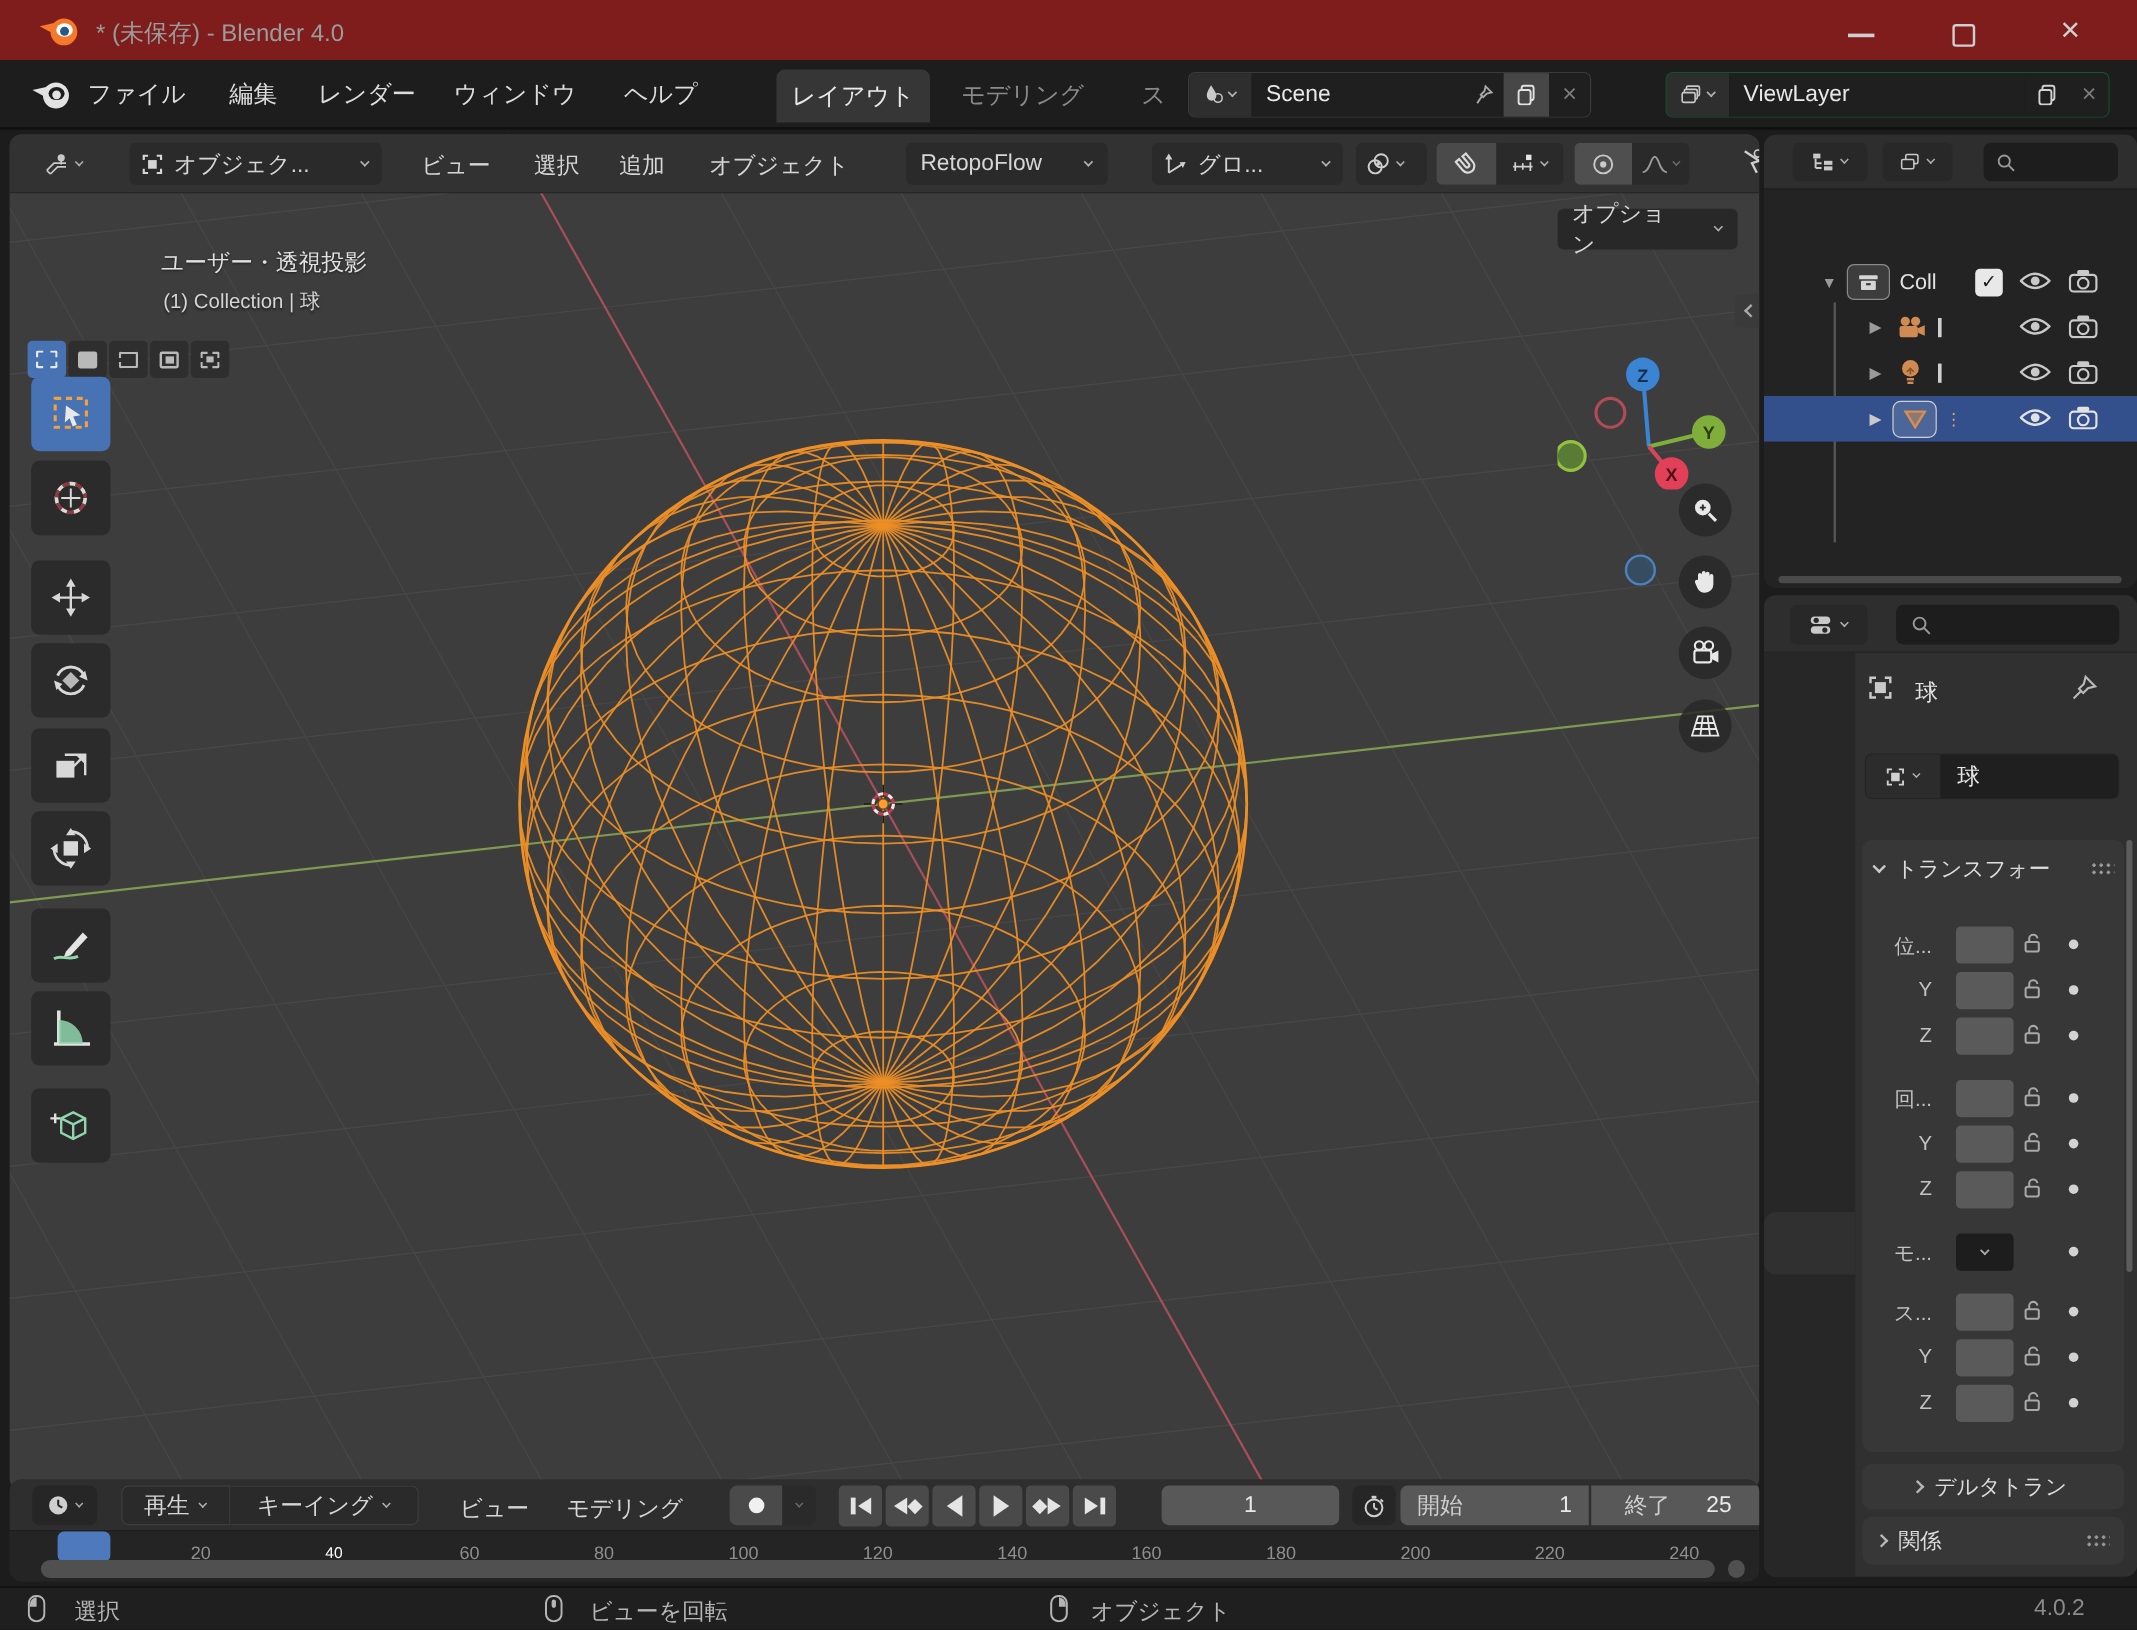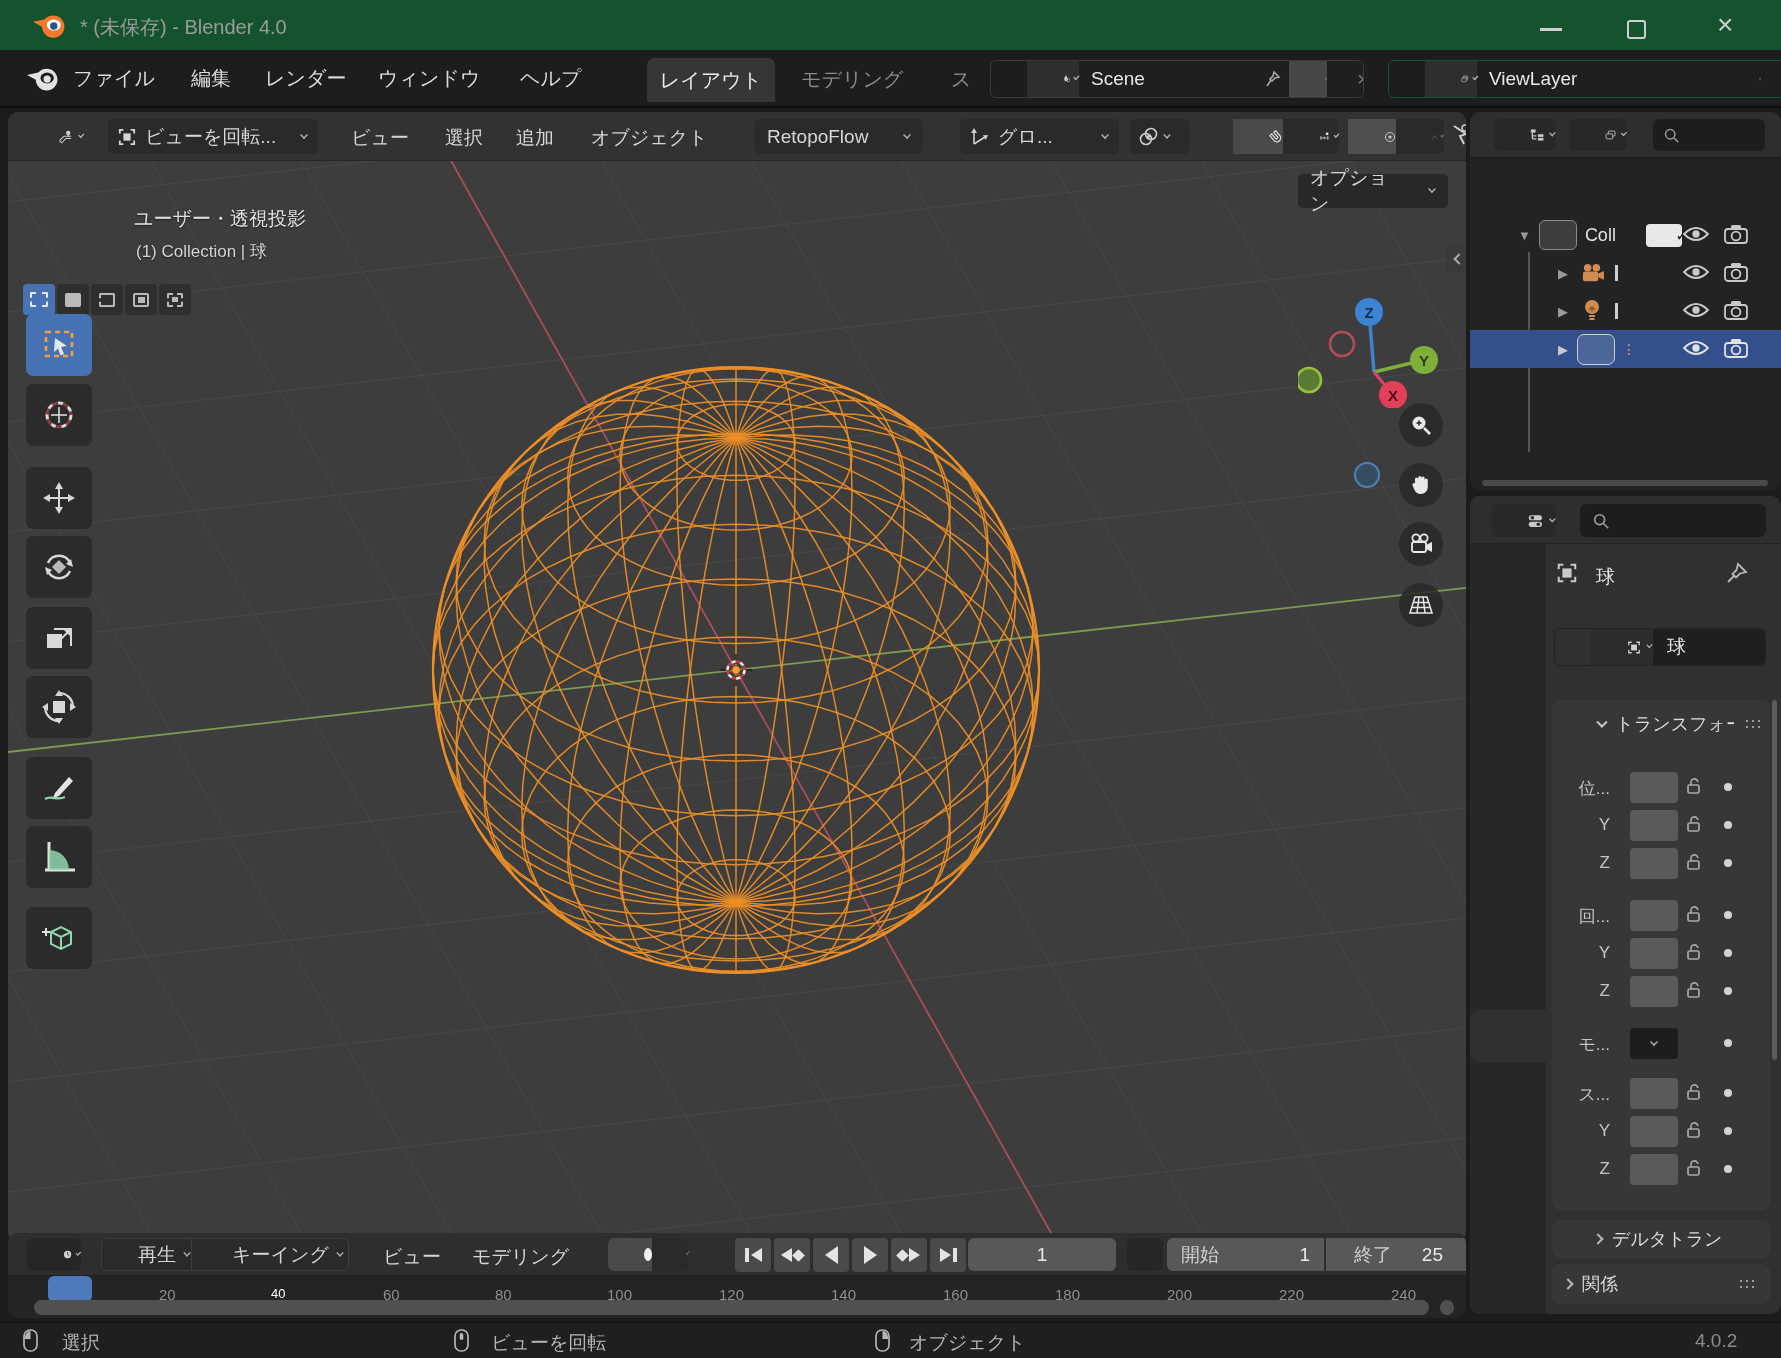--- a/index.html
+++ b/index.html
@@ -1,19 +1,19 @@
 <!DOCTYPE html>
 <html><head>
 <meta charset="utf-8">
 <style>
   html,body{margin:0;padding:0;background:#161616;}
   *{box-sizing:border-box;font-family:"Liberation Sans","DejaVu Sans",sans-serif;}
   #app{position:relative;width:1781px;height:1358px;background:#1c1c1c;overflow:hidden;}
   .abs{position:absolute;}
-  .flex{display:flex;align-items:center;padding-left:36px;}
+  .flex{display:flex;align-items:center;}
   .pill{background:#2a2a2a;border-radius:5px;display:flex;align-items:center;gap:24px;}
   .cv{width:8px;height:8px;border-right:2px solid #b0b0b0;border-bottom:2px solid #b0b0b0;transform:rotate(45deg);display:inline-block;margin-top:-4px;}
   .cv.dim{border-color:#6d6d6d;}
   .area{position:absolute;border-radius:10px;overflow:hidden;}
   .mtxt{color:#dcdcdc;font-size:20px;}
   .htxt{color:#d6d6d6;font-size:19px;}
   .navball{position:absolute;width:44px;height:44px;border-radius:50%;background:rgba(40,40,40,.85);display:flex;align-items:center;justify-content:center;}
   .toolbtn{position:absolute;left:18px;width:66px;height:62px;background:#2b2b2b;border-radius:7px;display:flex;align-items:center;justify-content:center;}
   .toolbtn.active{background:#4772b3;}
   .selbtn{position:absolute;top:172px;width:32px;height:31px;background:#2e2e2e;border-radius:4px;display:flex;align-items:center;justify-content:center;}
@@ -31,21 +31,21 @@
   .vbar{width:4px;height:14px;background:#e4e4e4;}
   .dia{width:9px;height:9px;background:#e4e4e4;transform:rotate(45deg);}
   .numfield{background:#585858;border-radius:6px;display:flex;align-items:center;color:#e8e8e8;font-size:19px;}
   svg{display:block;}
 </style>
 </head>
 <body>
 
 <div id="app">
 
-  <div class="abs" style="left:0;top:0;width:1781px;height:50px;background:#14532d;">
+  <div class="abs" style="left:0;top:0;width:1781px;height:50px;background:#7f1d1d;">
     <span class="abs" style="left:32px;top:11px;">
       <svg width="34" height="28" viewBox="0 0 64 52">
         <polygon points="2,20 30,14 20,30" fill="#f5792a"></polygon>
         <circle cx="40" cy="29" r="21" fill="#f5792a"></circle>
         <ellipse cx="41" cy="26" rx="13" ry="10.5" fill="#ffffff"></ellipse>
         <circle cx="41" cy="28" r="7" fill="#265787"></circle>
       </svg>
     </span>
     <span class="abs" style="left:80px;top:14px;color:#9b9b9b;font-size:20px;">* (未保存) - Blender 4.0</span>
     <span class="abs" style="left:1540px;top:28px;width:22px;height:3px;background:#cfcfcf;"></span>
@@ -202,21 +202,21 @@
             <circle cx="14" cy="4.5" r="3" fill="#c9c9c9"></circle>
             <line x1="14" y1="7" x2="14" y2="10" stroke="#c9c9c9" stroke-width="1.4"></line>
           </svg>
         <span class="cv" style="transform:rotate(45deg) scale(.65);"></span>
       </span>
       <div class="abs pill" style="left:100px;top:7px;width:210px;height:35px;padding:0 10px;gap:9px;">
         <svg width="18" height="18" viewBox="0 0 20 20">
             <path d="M2,6 V2 H6 M14,2 H18 V6 M18,14 V18 H14 M6,18 H2 V14" stroke="#d6d6d6" stroke-width="2" fill="none"></path>
             <rect x="6" y="6" width="8" height="8" fill="#d6d6d6"></rect>
           </svg>
-        <span class="htxt">ビューを回転...</span>
+        <span class="htxt">オブジェク...</span>
         <span class="cv" style="margin-left:auto;transform:rotate(45deg) scale(.7);"></span>
       </div>
       <span class="abs htxt" style="left:343px;top:13px;">ビュー</span>
       <span class="abs htxt" style="left:437px;top:13px;">選択</span>
       <span class="abs htxt" style="left:508px;top:13px;">追加</span>
       <span class="abs htxt" style="left:583px;top:13px;">オブジェクト</span>
       <div class="abs pill" style="left:747px;top:7px;width:168px;height:35px;padding:0 12px;">
         <span class="htxt">RetopoFlow</span>
         <span class="cv" style="margin-left:auto;transform:rotate(45deg) scale(.7);"></span>
       </div>

